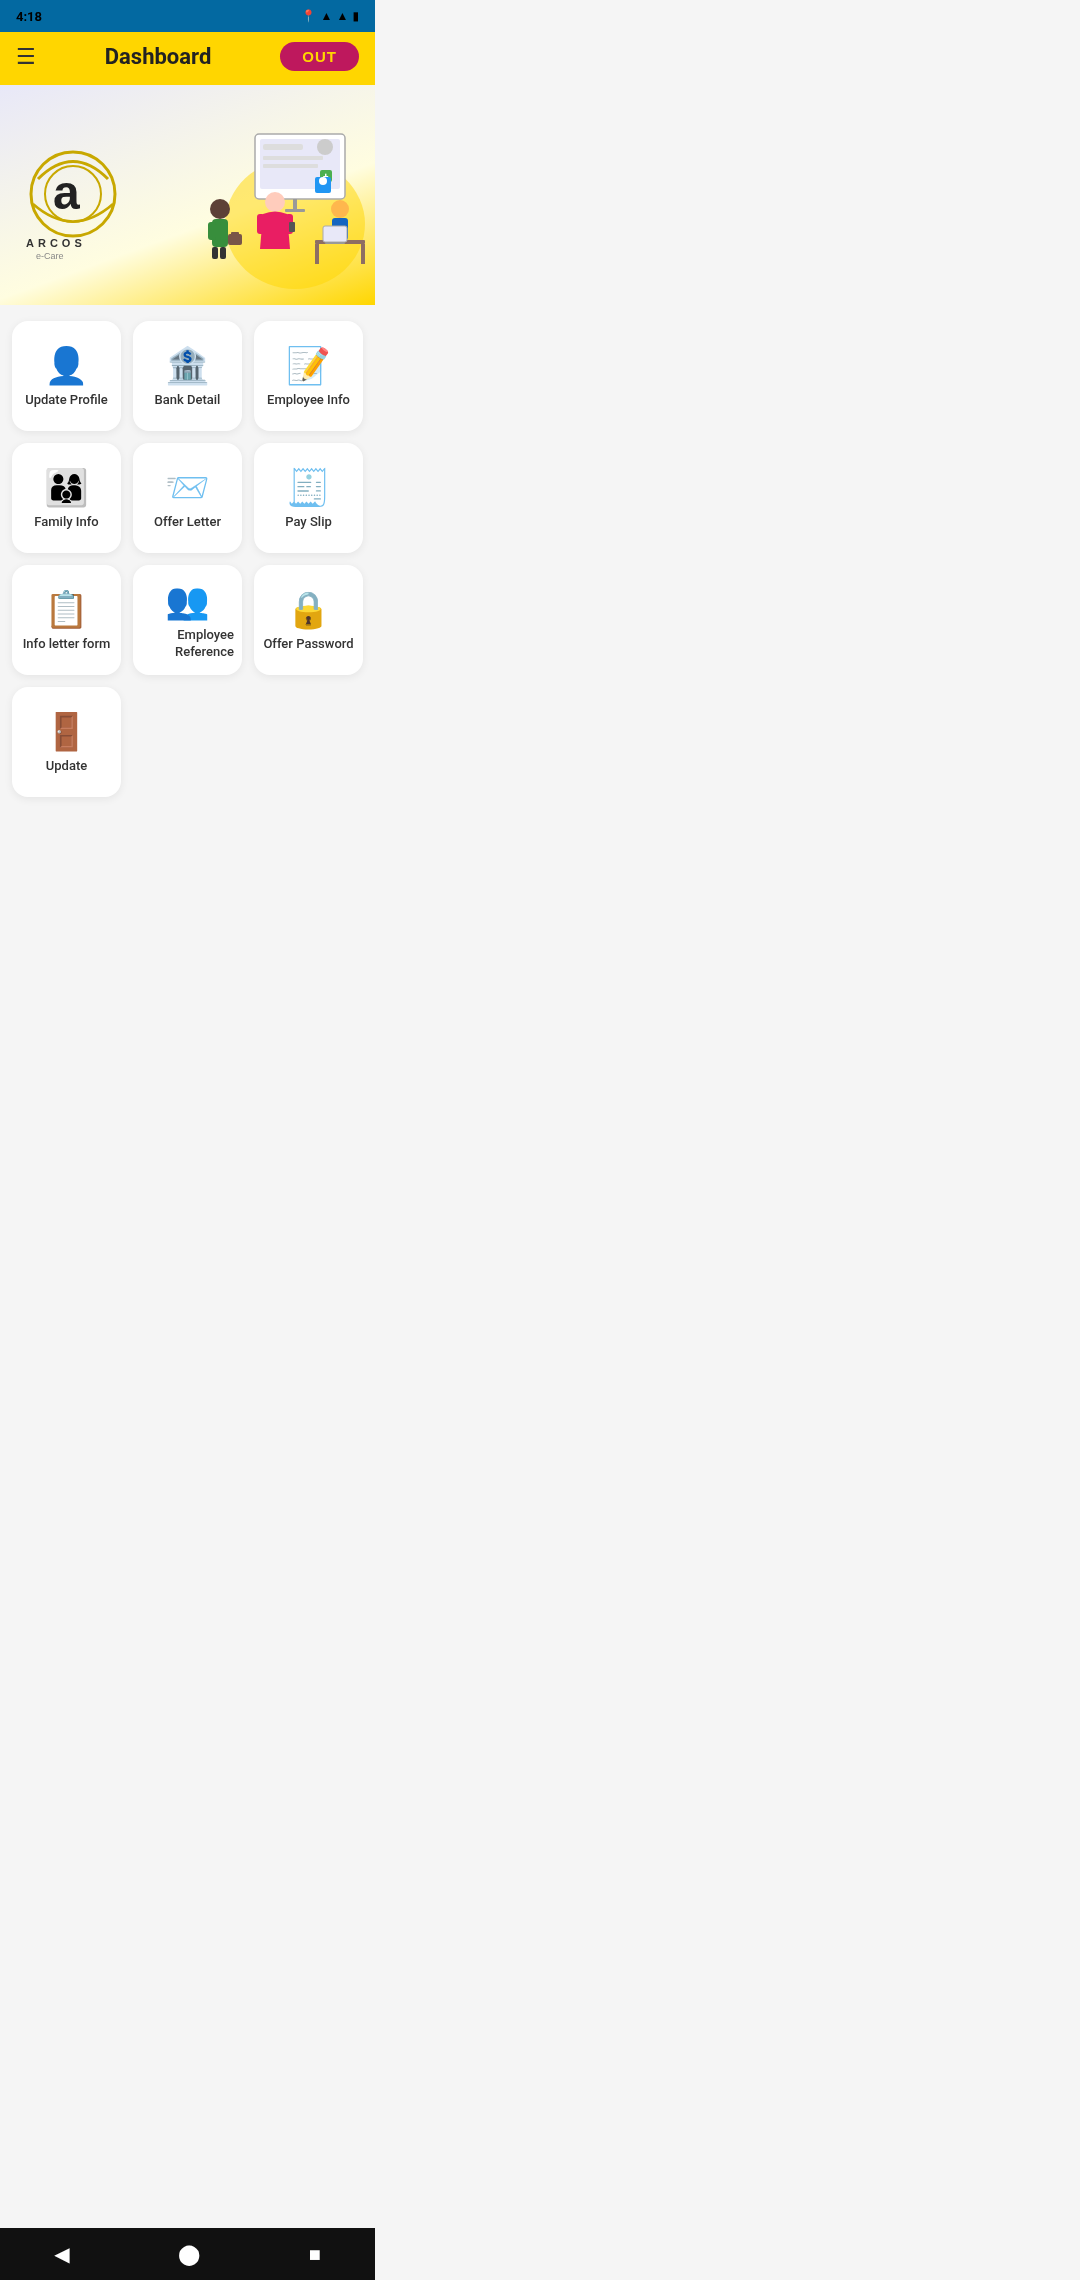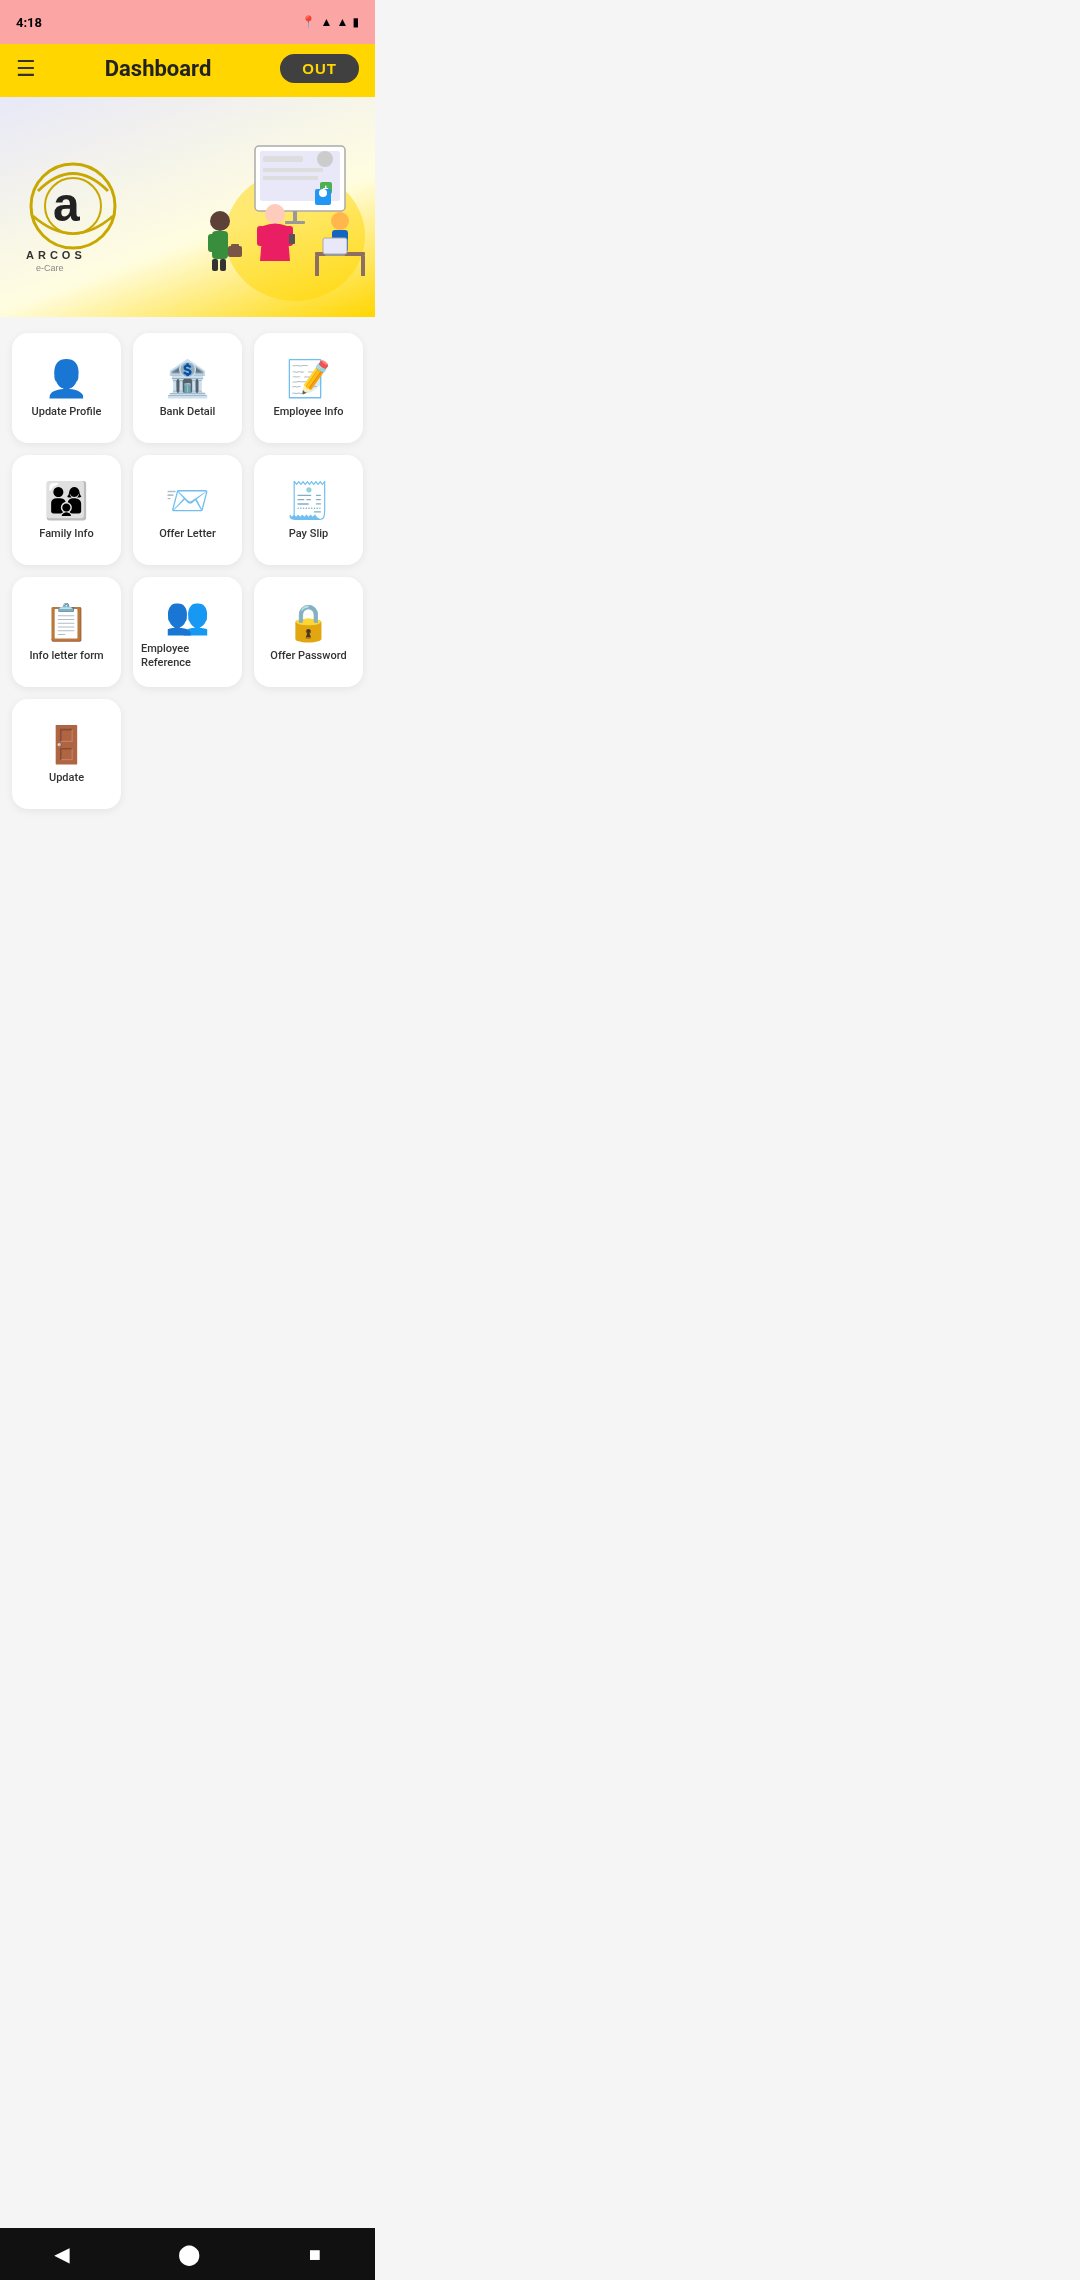--- a/index.html
+++ b/index.html
@@ -8,25 +8,25 @@
     body {
       width: 375px;
       min-height: 812px;
       background: #f5f5f5;
       font-family: 'Roboto', Arial, sans-serif;
       overflow-x: hidden;
     }
 
     
     .status-bar {
-      background: #fca5a5;
+      background: #0369a1;
       display: flex;
       justify-content: space-between;
       align-items: center;
-      padding: 22px 16px;
+      padding: 16px 16px;
       height: 28px;
     }
     .status-time {
       font-size: 13px;
       font-weight: bold;
       color: #000;
     }
     .status-icons {
       display: flex;
       gap: 4px;
@@ -46,21 +46,21 @@
       font-size: 22px;
       color: #333;
       cursor: pointer;
     }
     .header-title {
       font-size: 22px;
       font-weight: bold;
       color: #222;
     }
     .header-out-btn {
-      background: #404040;
+      background: #be185d;
       color: #FFD600;
       border: none;
       border-radius: 20px;
       padding: 6px 22px;
       font-size: 15px;
       font-weight: bold;
       cursor: pointer;
       letter-spacing: 1px;
     }
 
@@ -99,23 +99,23 @@
       cursor: pointer;
       box-shadow: 0 2px 8px rgba(0,0,0,0.07);
       min-height: 110px;
     }
     .grid-icon {
       font-size: 36px;
       margin-bottom: 8px;
       line-height: 1;
     }
     .grid-label {
-      font-size: 11px;
+      font-size: 13px;
       color: #333;
-      text-align: left;
+      text-align: right;
       font-weight: 500;
       line-height: 1.3;
     }
 
     
     .bottom-nav {
       background: #111;
       display: flex;
       justify-content: space-around;
       align-items: center;

